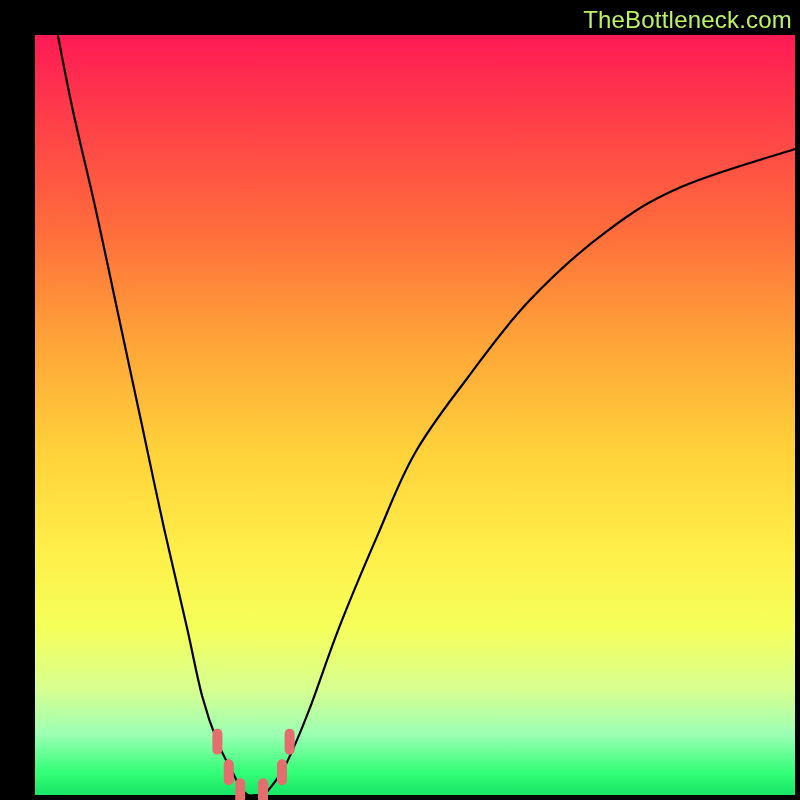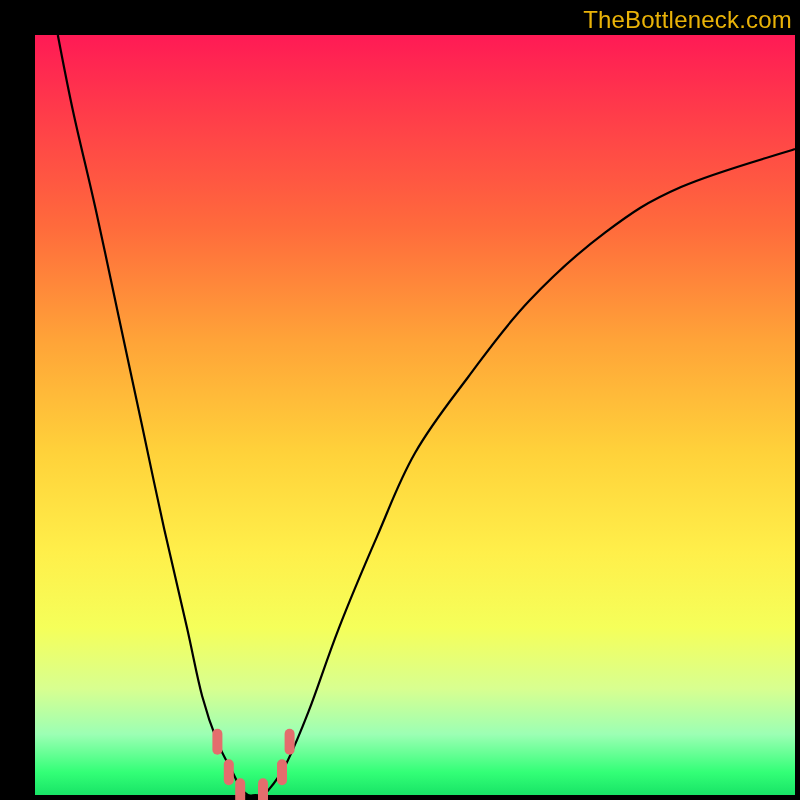--- a/index.html
+++ b/index.html
@@ -36,21 +36,21 @@
       #33ff77 97%,
       #18e466 100%
     );
   }
   .watermark {
     position: absolute;
     top: 6px;
     right: 8px;
     font-family: Arial, Helvetica, sans-serif;
     font-size: 24px;
-    color: #eab308;
+    color: #bef264;
     letter-spacing: 0.2px;
     user-select: none;
   }
   svg.curve {
     position: absolute;
     left: 0;
     top: 0;
     width: 760px;
     height: 760px;
     overflow: visible;

